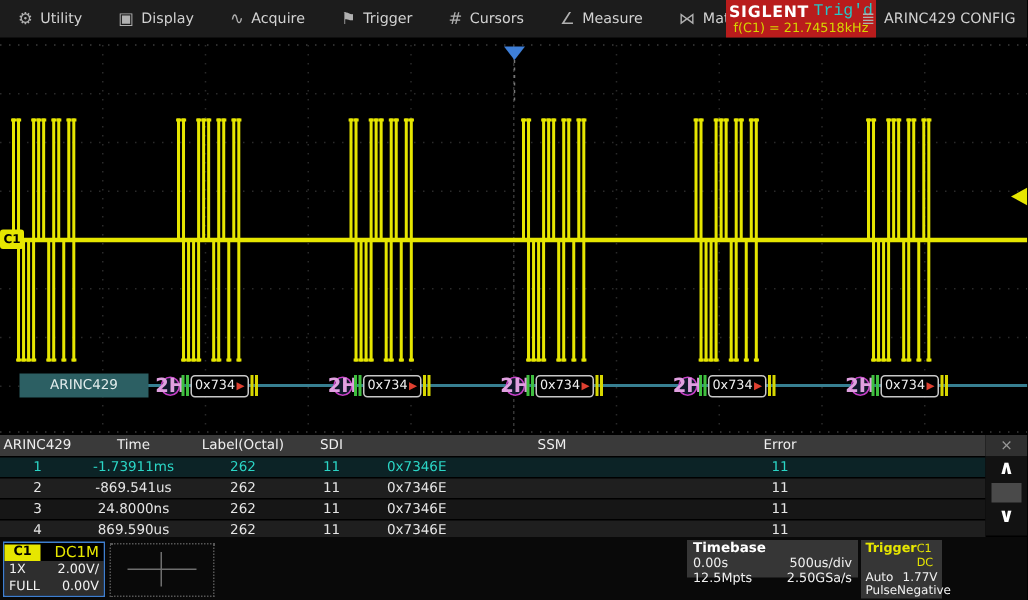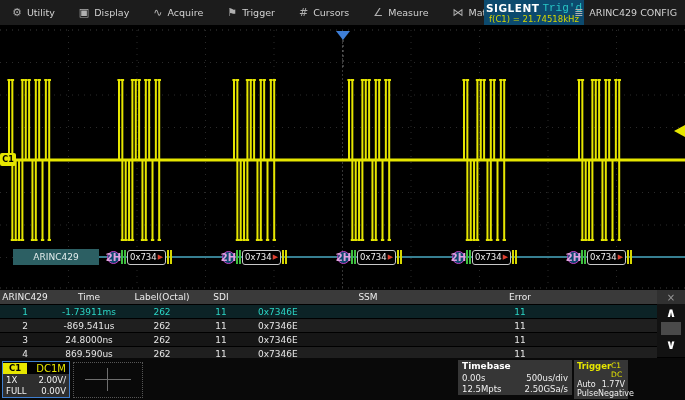--- a/index.html
+++ b/index.html
@@ -5,21 +5,21 @@
   html,body{margin:0;padding:0;background:#000;}
   #screen{position:relative;width:685px;height:400px;background:#000;overflow:hidden;
           font-family:"DejaVu Sans","Liberation Sans",sans-serif;color:#ddd;}
 
   
   .menubar{position:absolute;top:0;left:0;width:685px;height:25px;background:#1c1c1c;
            display:flex;align-items:center;border-bottom:1px solid #000;}
   .mitem{display:flex;align-items:center;gap:5px;font-size:9.5px;color:#d2d2d2;
          padding:0 12px;height:100%;white-space:nowrap;}
   .mitem .ic{font-size:11px;color:#b0b0b0;line-height:1;}
-  .sig-block{position:absolute;left:484px;top:0;width:96px;height:25px;background:#0c4a6e;
+  .sig-block{position:absolute;left:484px;top:0;width:96px;height:25px;background:#b91c1c;
              display:flex;flex-direction:column;justify-content:center;padding:0 2px;z-index:3;}
   .sig-row{display:flex;justify-content:space-between;align-items:center;}
   .logo{font-weight:bold;color:#fff;font-size:10.5px;letter-spacing:.5px;}
   .trig{color:#27c6c6;font-size:11px;font-family:Liberation Mono, monospace;}
   .freq{color:#d6d600;font-size:8.5px;text-align:center;}
   .cfg-btn{position:absolute;right:4px;top:0;height:25px;display:flex;align-items:center;
            gap:6px;font-size:9.5px;color:#d2d2d2;padding:0 4px;z-index:3;}
   .cfg-btn .ic{font-size:11px;color:#b0b0b0;}
 
   
@@ -28,22 +28,22 @@
          color:#000;font-size:8px;font-weight:bold;display:flex;align-items:center;
          justify-content:center;border-radius:2px;z-index:2;}
 
   
   .busline{position:absolute;left:96px;top:256px;width:589px;height:2px;background:#377f91;}
   .s1lab{position:absolute;left:3px;top:252px;font-size:8px;color:#9a9a9a;margin-top:47px;}
   .busbox{position:absolute;left:13px;top:249px;width:86px;height:16px;background:#2c5f63;
           color:#e2ecec;font-size:9px;display:flex;align-items:center;justify-content:center;}
   .frame{position:absolute;top:249px;height:16px;display:flex;align-items:center;gap:1px;z-index:2;}
   .fcirc{width:13px;height:13px;border:1px solid #c840c8;border-radius:50%;color:#e0a0e0;
-         font-size:10px;font-weight:bold;display:flex;align-items:center;justify-content:center;
-         background:#0c4a6e;box-sizing:border-box;}
+         font-size:13px;font-weight:bold;display:flex;align-items:center;justify-content:center;
+         background:#0f172a;box-sizing:border-box;}
   .gbar,.ybar{width:2px;height:14px;}
   .gbar{background:#3fbf3f;} .ybar{background:#d8d800;}
   .fbox{border:1px solid #c8c8c8;border-radius:3px;background:#000;color:#f0f0f0;
         font-size:8.5px;height:13px;display:flex;align-items:center;padding:0 2px;gap:1px;}
   .fbox .arr{color:#e04030;font-size:7px;line-height:1;}
   .barpair{display:flex;gap:1px;}
 
   
   .dtable{position:absolute;top:290px;left:0;width:657px;}
   .tgrid{display:grid;grid-template-columns:50px 78px 68px 50px 244px 60px 107px;align-items:center;}
@@ -68,21 +68,21 @@
          box-sizing:border-box;display:flex;flex-direction:column;}
   .chrow1{height:12px;display:flex;justify-content:space-between;align-items:center;background:#000;}
   .c1badge{background:#e6e600;color:#000;font-size:8.5px;font-weight:bold;width:24px;height:11px;
            display:flex;align-items:center;justify-content:center;}
   .coup{color:#e6e600;font-size:10px;padding-right:3px;}
   .chrow{flex:1;display:flex;justify-content:space-between;align-items:center;background:#2e2e2e;
          font-size:8.5px;color:#f2f2f2;padding:0 3px;}
   .addbox{position:absolute;left:73px;top:4px;width:68px;height:34px;border:1px dotted #565656;}
   .addbox .hl{position:absolute;left:11px;top:16px;width:46px;height:1px;background:#6e6e6e;}
   .addbox .vl{position:absolute;left:33px;top:5px;width:1px;height:23px;background:#6e6e6e;}
-  .tbbox{position:absolute;left:458px;top:2px;width:114px;height:35px;background:#363636;
+  .tbbox{position:absolute;left:458px;top:2px;width:114px;height:25px;background:#363636;
          box-sizing:border-box;padding:1px 4px;display:flex;flex-direction:column;justify-content:space-between;}
   .tbrow{display:flex;justify-content:space-between;font-size:8.5px;color:#f0f0f0;}
   .tbtitle{font-weight:bold;font-size:9px;color:#fff;}
   .trgbox{position:absolute;left:574px;top:2px;width:54px;height:39px;background:#363636;
           box-sizing:border-box;padding:1px 3px;display:flex;flex-direction:column;justify-content:space-between;}
   .trgrow{display:flex;justify-content:space-between;font-size:8px;color:#f0f0f0;}
   .ttl{color:#e6e600;font-weight:bold;font-size:8.5px;} .tsrc{color:#e6e600;font-size:7.5px;}
   .clockbox{position:absolute;left:630px;top:1px;width:55px;height:40px;display:flex;
             flex-direction:column;align-items:center;justify-content:space-between;
             font-size:8.5px;color:#e8e8e8;padding:1px 0;box-sizing:border-box;}

